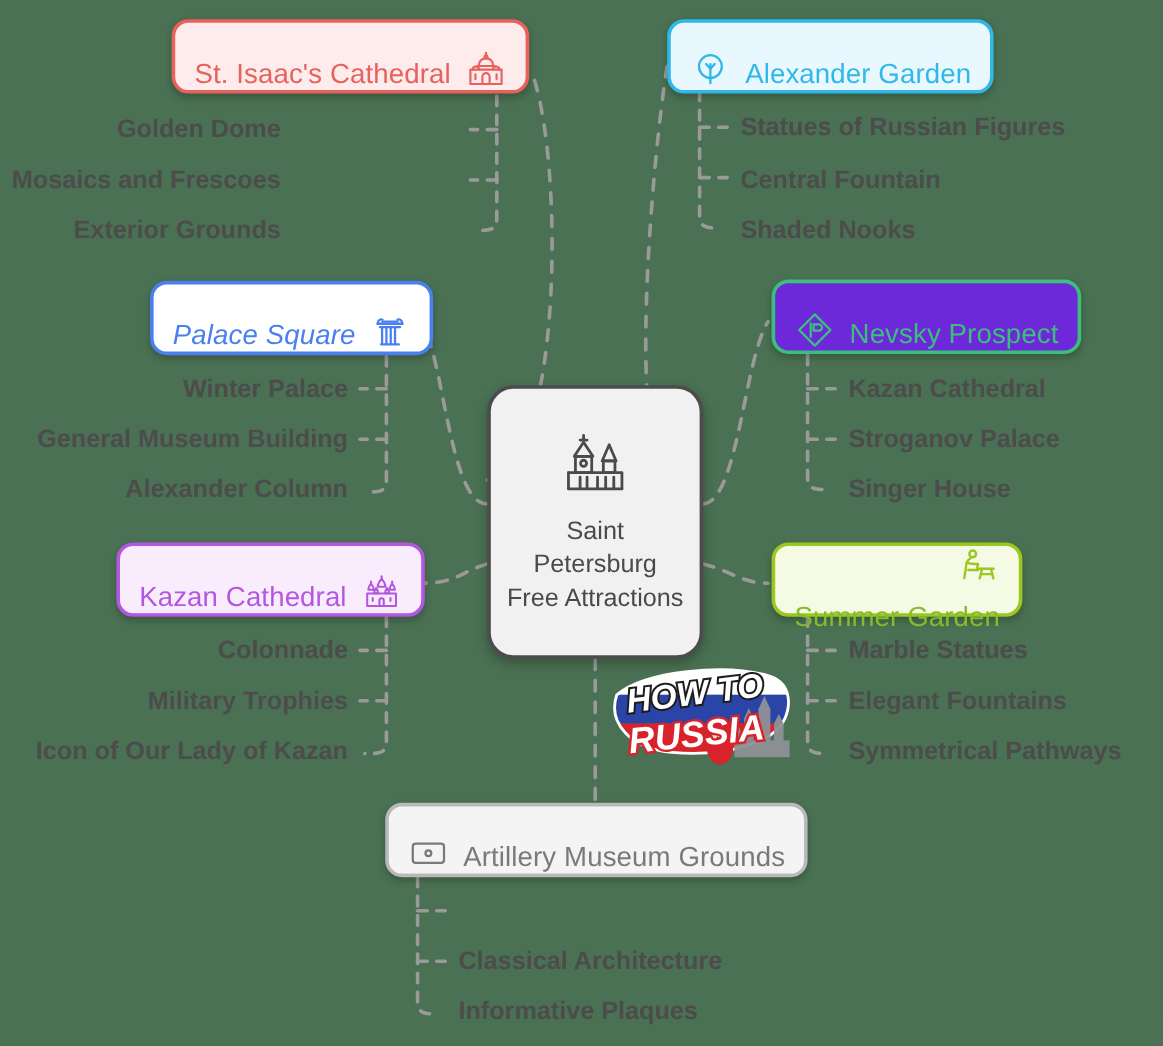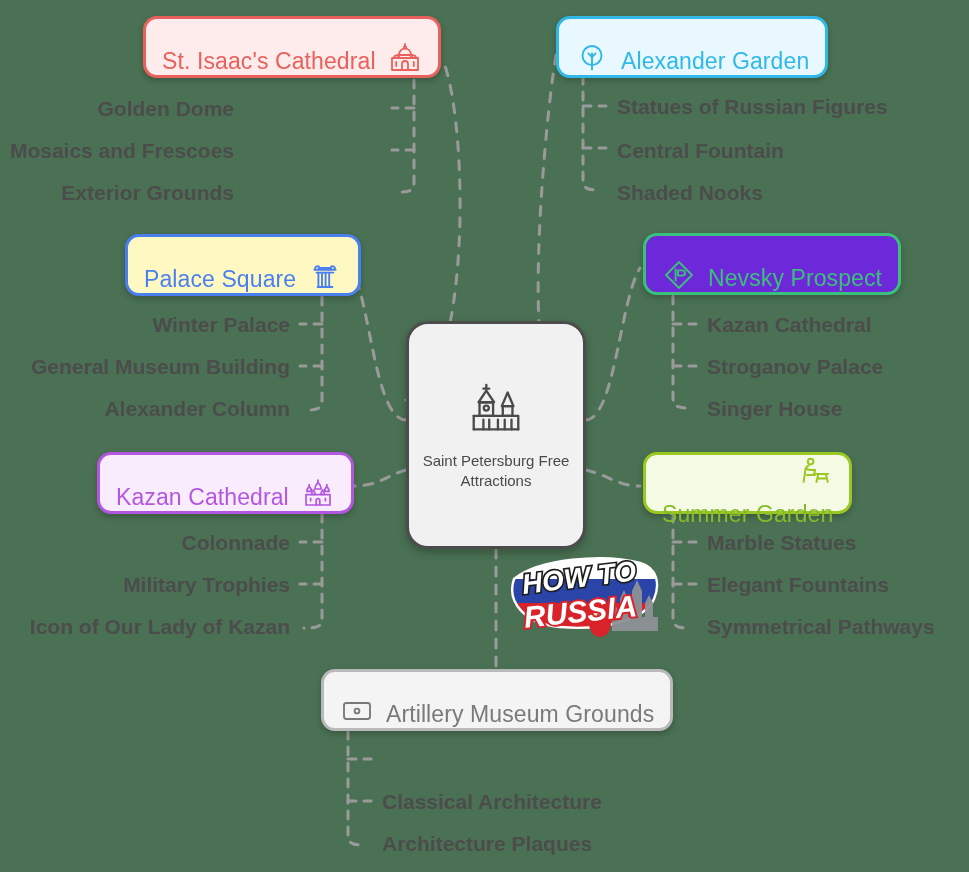--- a/index.html
+++ b/index.html
@@ -29,21 +29,21 @@
   }
   .node .label{font-size:23px;letter-spacing:.1px;}
   .node .ico{width:34px;height:34px;display:block;flex:0 0 34px;}
   .node .ico svg{width:34px;height:34px;display:block;}
 
   
   .n-red   {border-color:#e8615c;background:#fdeceb;}
   .n-red   .label{color:#e8615c;}
   .n-blueL {border-color:#2fb8e8;background:#e9f8fe;}
   .n-blueL .label{color:#2fb8e8;}
-  .n-blue  {border-color:#4a7ff0;background:#fef9c3;}
+  .n-blue  {border-color:#4a7ff0;background:#ffffff;font-style:italic;}
   .n-blue  .label{color:#4a7ff0;}
   .n-green {border-color:#3ac07a;background:#6d28d9;}
   .n-green .label{color:#3ac07a;}
   .n-purple{border-color:#b457e0;background:#f9ecfd;}
   .n-purple .label{color:#b457e0;}
   .n-lime  {border-color:#9ac821;background:#f5fae4;flex-direction:column;}
   .n-lime  .label{color:#86bb2a;}
   .n-gray  {border-color:#b9b9b9;background:#f4f4f4;}
   .n-gray  .label{color:#7a7a7a;}
 
@@ -55,21 +55,21 @@
     border:3px solid #4c4c4c;
     border-radius:22px;
     background:#f1f1f1;
     box-shadow:0 4px 9px rgba(0,0,0,.25);
     display:flex;flex-direction:column;
     align-items:center;justify-content:center;
     gap:10px;
   }
   .center-node .c-ico svg{width:62px;height:62px;display:block;}
   .center-node .c-label{
-    font-size:15px;color:#4a4a4a;line-height:1.32;text-align:center;
+    font-size:21px;color:#4a4a4a;line-height:1.32;text-align:center;
     width:150px;
   }
 
   
   .leaf{
     position:absolute;
     font-size:21px;
     font-weight:bold;
     color:#4c4c4c;
     white-space:nowrap;
@@ -261,21 +261,21 @@
   <div class="node n-gray" style="left:321px;top:669px;">
     <span class="ico">
       <svg viewBox="0 0 34 34" fill="none" stroke="#7a7a7a" stroke-width="1.9" stroke-linecap="round" stroke-linejoin="round">
         <rect x="4" y="9" width="26" height="16" rx="2.4"></rect>
         <circle cx="17" cy="17" r="2.4"></circle>
       </svg>
     </span>
     <span class="label">Artillery Museum Grounds</span>
   </div>
   <div class="leaf l" style="left:382px;top:801px;">Classical Architecture</div>
-  <div class="leaf l" style="left:382px;top:843px;">Architecture Plaques</div>
+  <div class="leaf l" style="left:382px;top:843px;">Informative Plaques</div>
 
   <div class="logo">
     <svg viewBox="0 0 156 92">
       <defs>
         <clipPath id="ribbonClip">
           <path d="M6 26 C30 6 96 0 132 10 C150 15 152 32 146 46 C138 66 96 78 52 74 C18 71 -2 50 6 26 z"></path>
         </clipPath>
       </defs>
 
       <g clip-path="url(#ribbonClip)">

